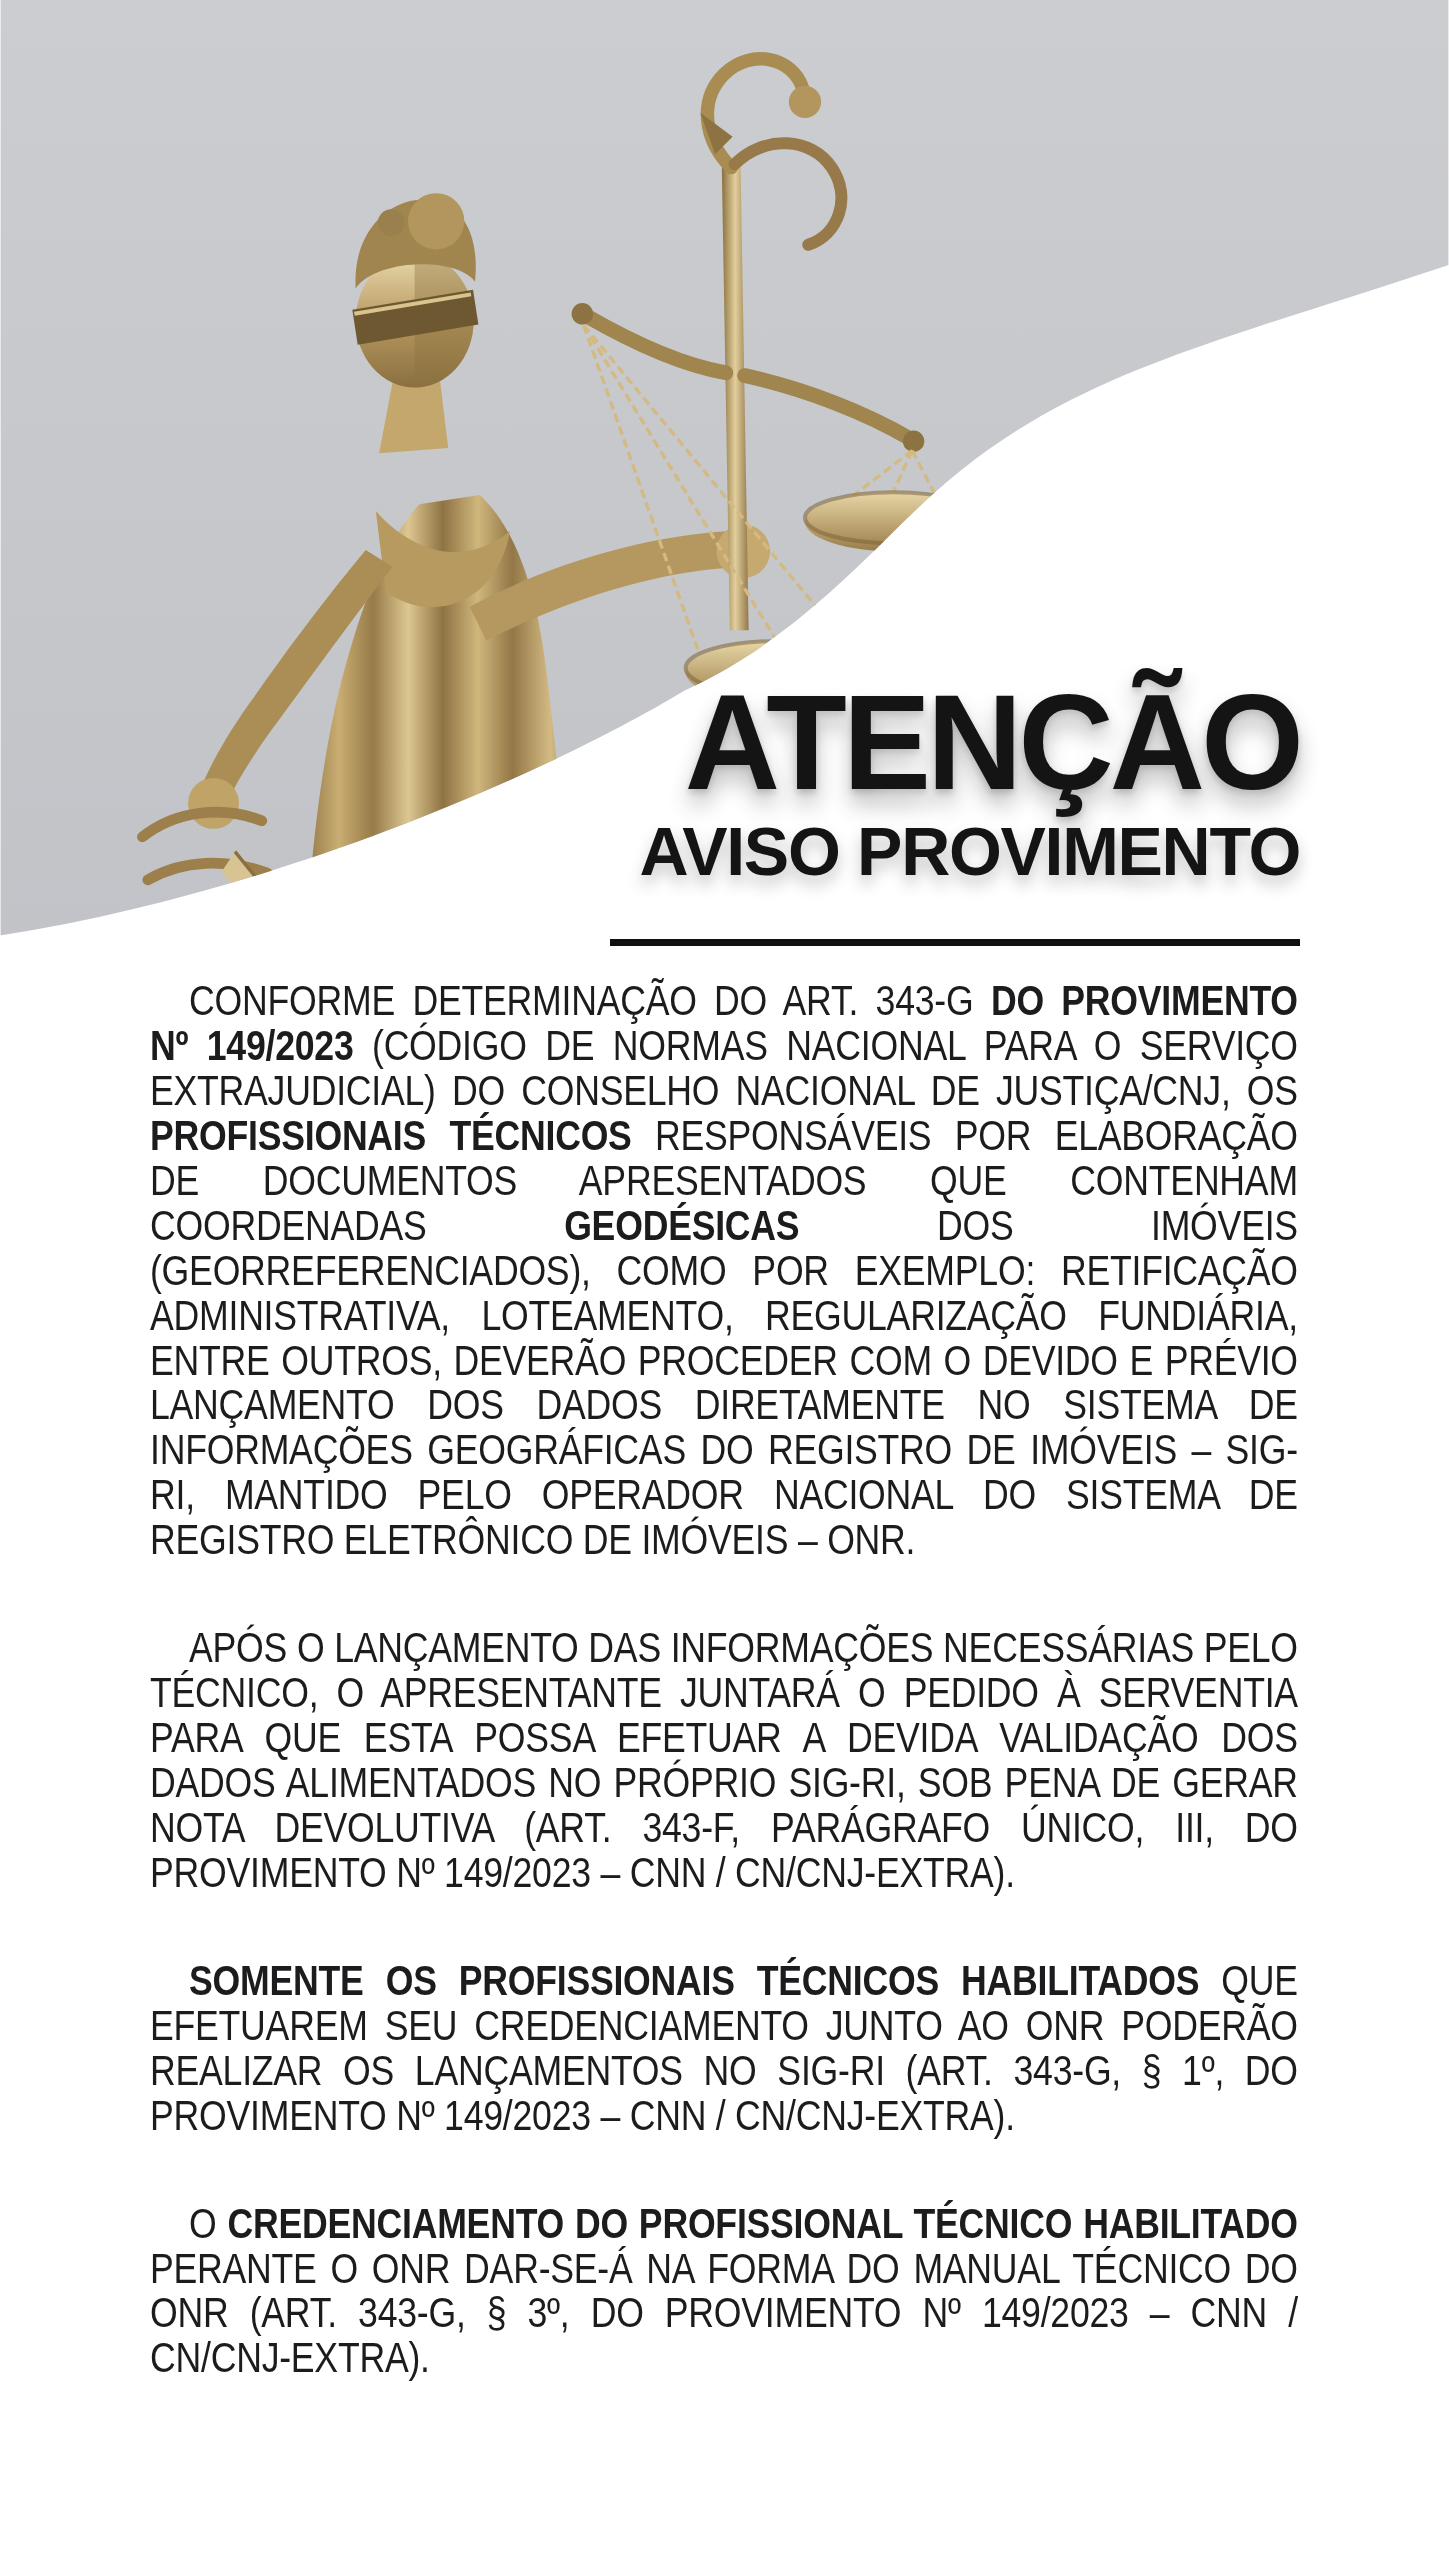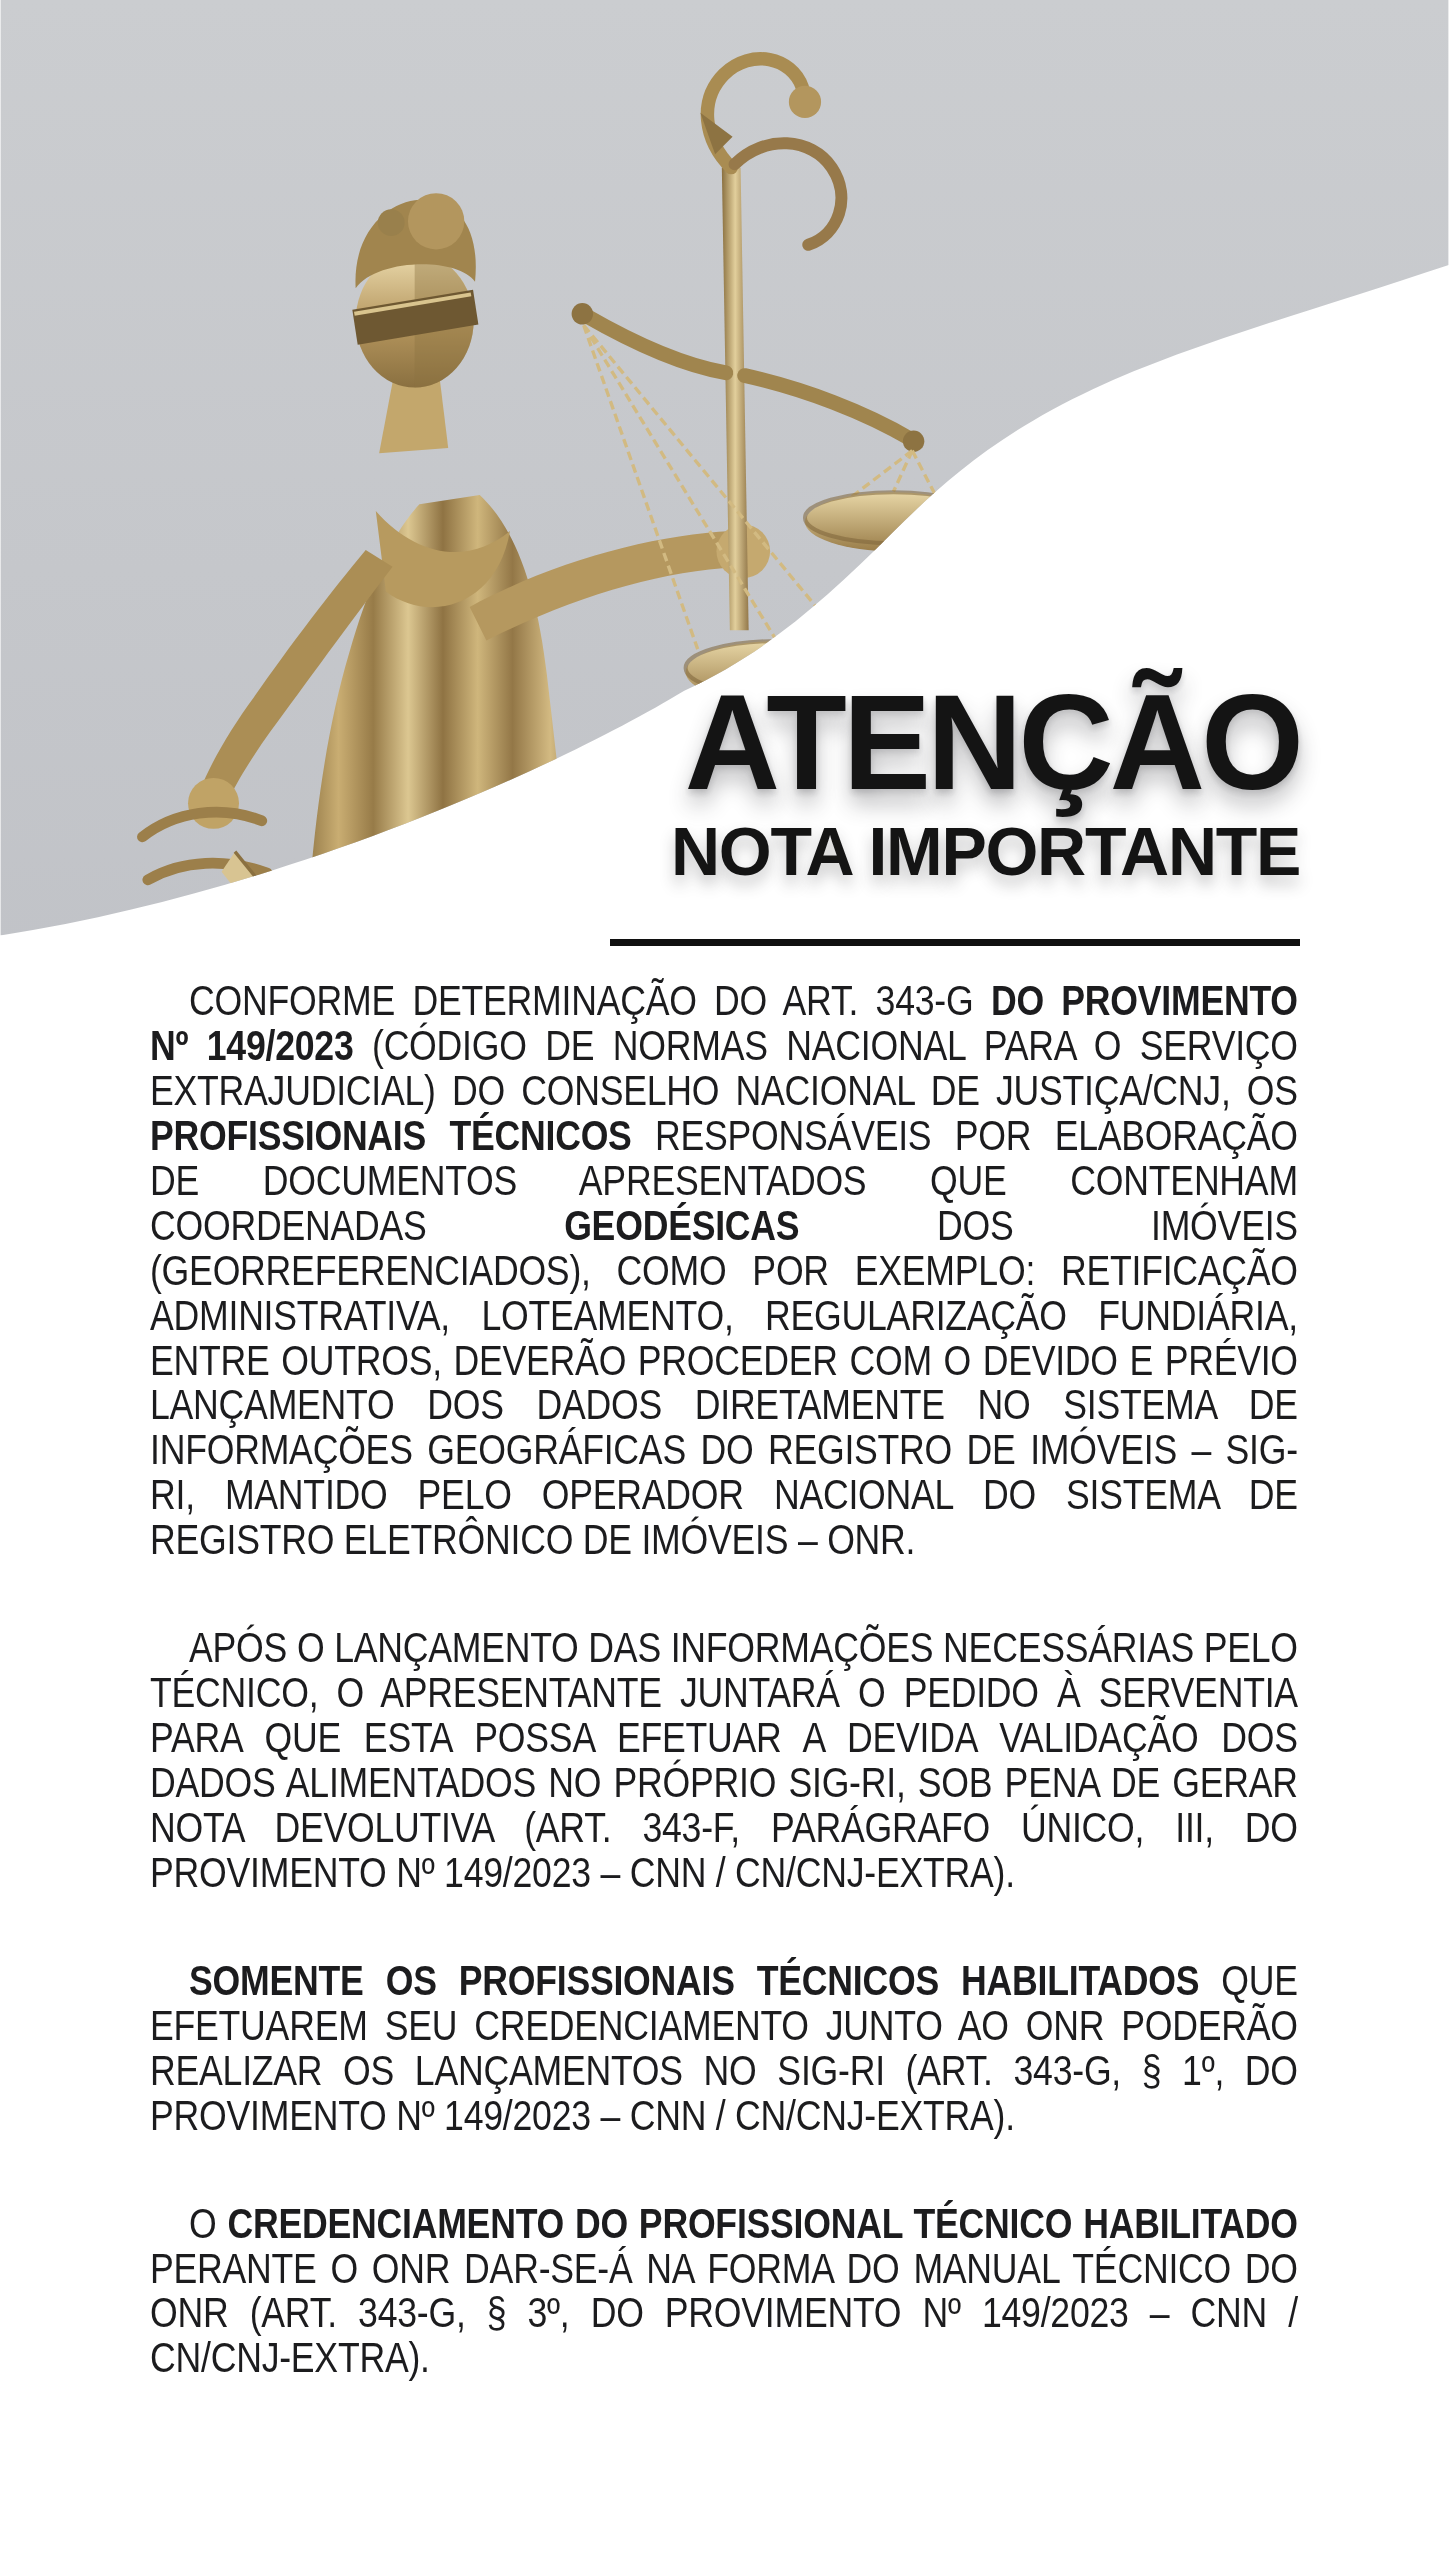--- a/index.html
+++ b/index.html
@@ -137,21 +137,21 @@
       <circle cx="318" cy="1198" r="38" fill="#c0a366"></circle>
       <path d="M212,1248 C260,1210 330,1200 390,1224 M220,1312 C272,1282 338,1280 398,1302" stroke="#9c7f4a" stroke-width="16" fill="none" stroke-linecap="round"></path>
       <path d="M350,1270 L625,1608 L592,1632 L330,1300 Z" fill="#d8c492"></path>
       <path d="M350,1270 L625,1608" stroke="#8a7040" stroke-width="5" fill="none"></path>
     </g>
   </svg>
 </div>
 
 <div class="title-block">
   <div class="main-title">ATENÇÃO</div>
-  <div class="sub-title">NOTA IMPORTANTE</div>
+  <div class="sub-title">AVISO PROVIMENTO</div>
   <div class="divider"></div>
 </div>
 
 <div class="copy">
   <p><span>CONFORME DETERMINAÇÃO DO ART. 343-G </span><span class="b">DO PROVIMENTO Nº 149/2023</span><span> (CÓDIGO DE NORMAS NACIONAL PARA O SERVIÇO EXTRAJUDICIAL) DO CONSELHO NACIONAL DE JUSTIÇA/CNJ, OS </span><span class="b">PROFISSIONAIS TÉCNICOS</span><span> RESPONSÁVEIS POR ELABORAÇÃO DE DOCUMENTOS APRESENTADOS QUE CONTENHAM COORDENADAS </span><span class="b">GEODÉSICAS</span><span> DOS IMÓVEIS (GEORREFERENCIADOS), COMO POR EXEMPLO: RETIFICAÇÃO ADMINISTRATIVA, LOTEAMENTO, REGULARIZAÇÃO FUNDIÁRIA, ENTRE OUTROS, DEVERÃO PROCEDER COM O DEVIDO E PRÉVIO LANÇAMENTO DOS DADOS DIRETAMENTE NO SISTEMA DE INFORMAÇÕES GEOGRÁFICAS DO REGISTRO DE IMÓVEIS – SIG-RI, MANTIDO PELO OPERADOR NACIONAL DO SISTEMA DE REGISTRO ELETRÔNICO DE IMÓVEIS – ONR.</span></p>
   <p><span>APÓS O LANÇAMENTO DAS INFORMAÇÕES NECESSÁRIAS PELO TÉCNICO, O APRESENTANTE JUNTARÁ O PEDIDO À SERVENTIA PARA QUE ESTA POSSA EFETUAR A DEVIDA VALIDAÇÃO DOS DADOS ALIMENTADOS NO PRÓPRIO SIG-RI, SOB PENA DE GERAR NOTA DEVOLUTIVA (ART. 343-F, PARÁGRAFO ÚNICO, III, DO PROVIMENTO Nº 149/2023 – CNN / CN/CNJ-EXTRA).</span></p>
   <p><span class="b">SOMENTE OS PROFISSIONAIS TÉCNICOS HABILITADOS</span><span> QUE EFETUAREM SEU CREDENCIAMENTO JUNTO AO ONR PODERÃO REALIZAR OS LANÇAMENTOS NO SIG-RI (ART. 343-G, § 1º, DO PROVIMENTO Nº 149/2023 – CNN / CN/CNJ-EXTRA).</span></p>
   <p><span>O </span><span class="b">CREDENCIAMENTO DO PROFISSIONAL TÉCNICO HABILITADO</span><span> PERANTE O ONR DAR-SE-Á NA FORMA DO MANUAL TÉCNICO DO ONR (ART. 343-G, § 3º, DO PROVIMENTO Nº 149/2023 – CNN / CN/CNJ-EXTRA).</span></p>
 </div>
 

